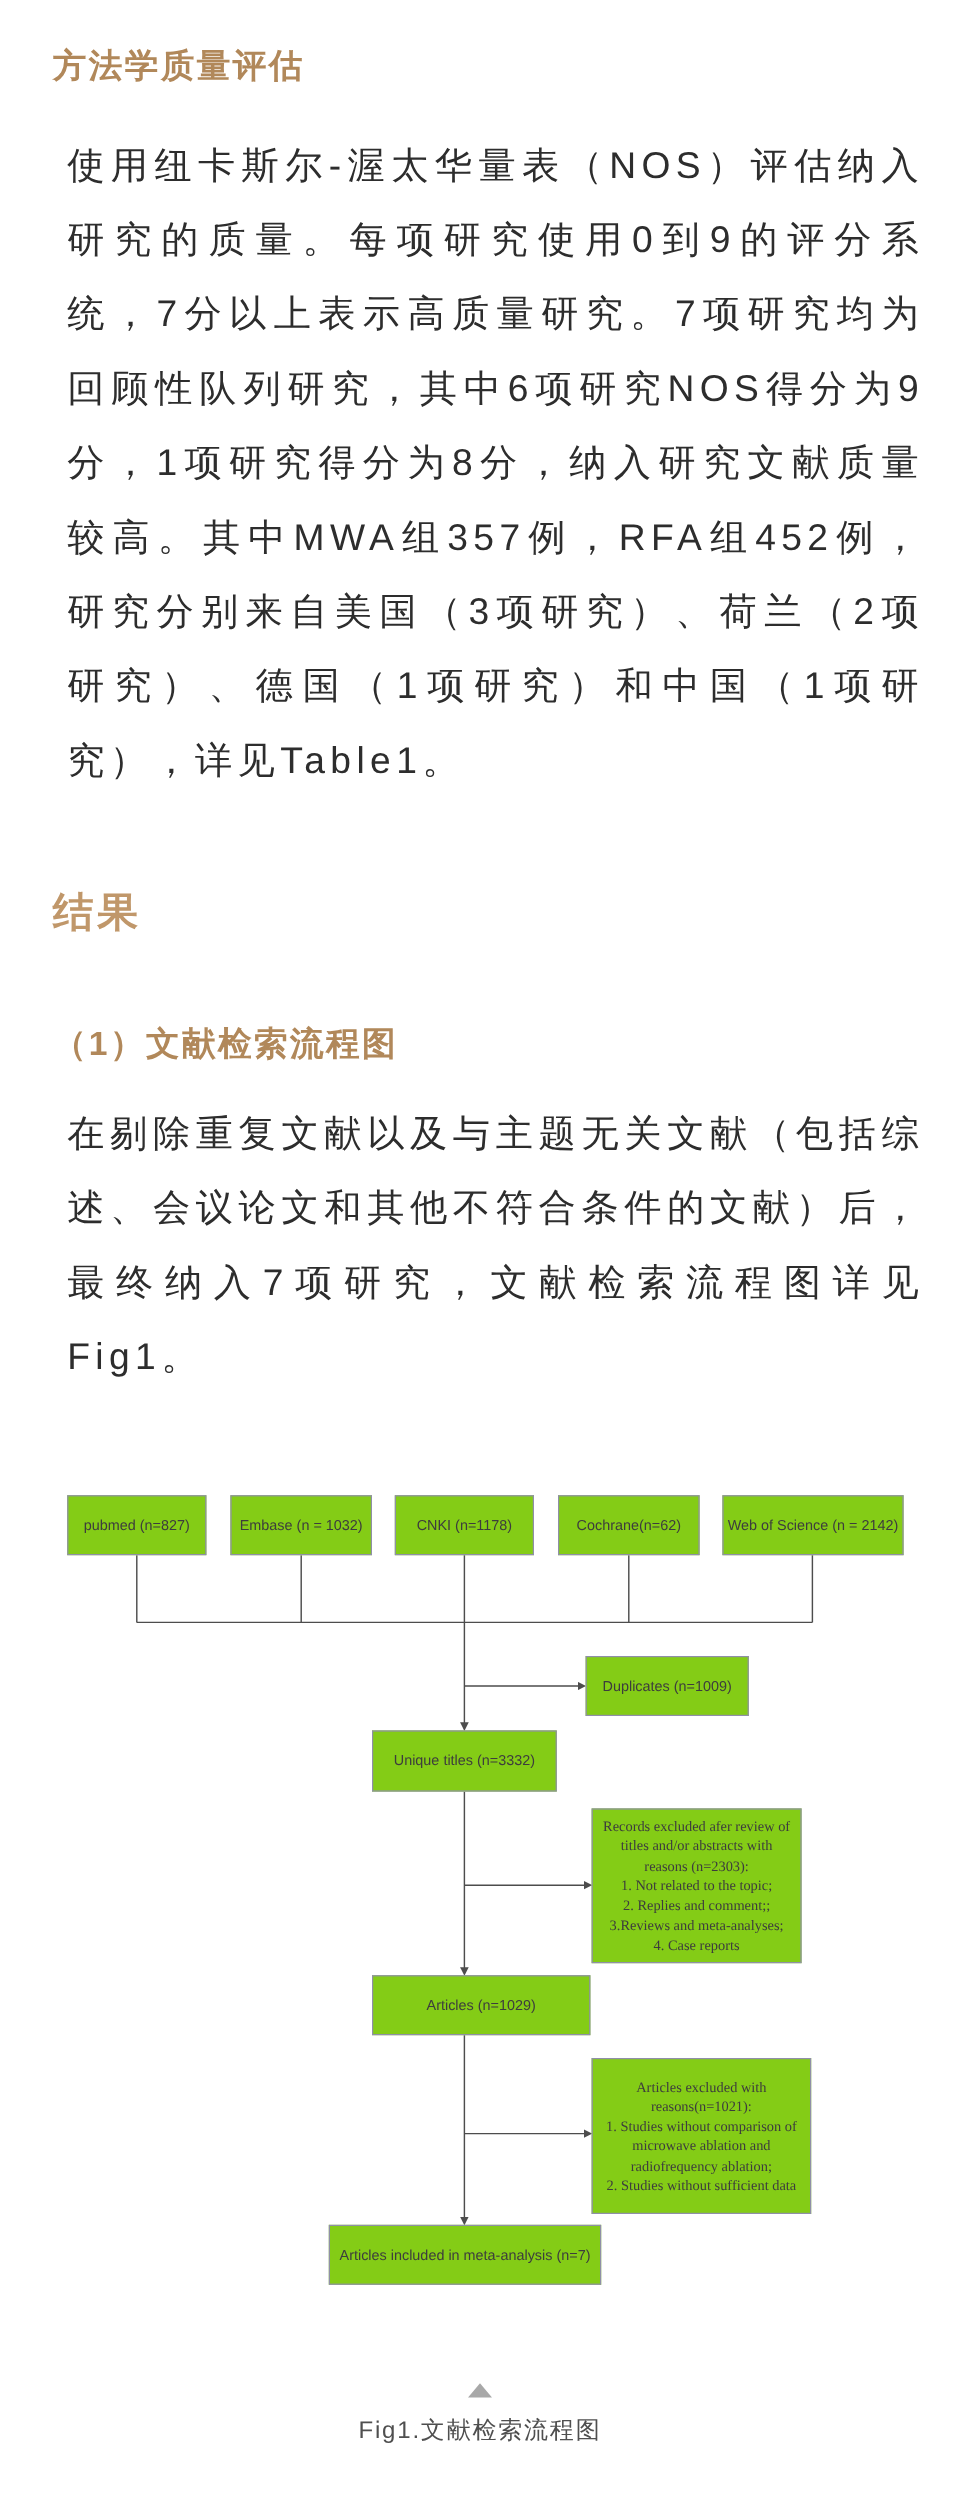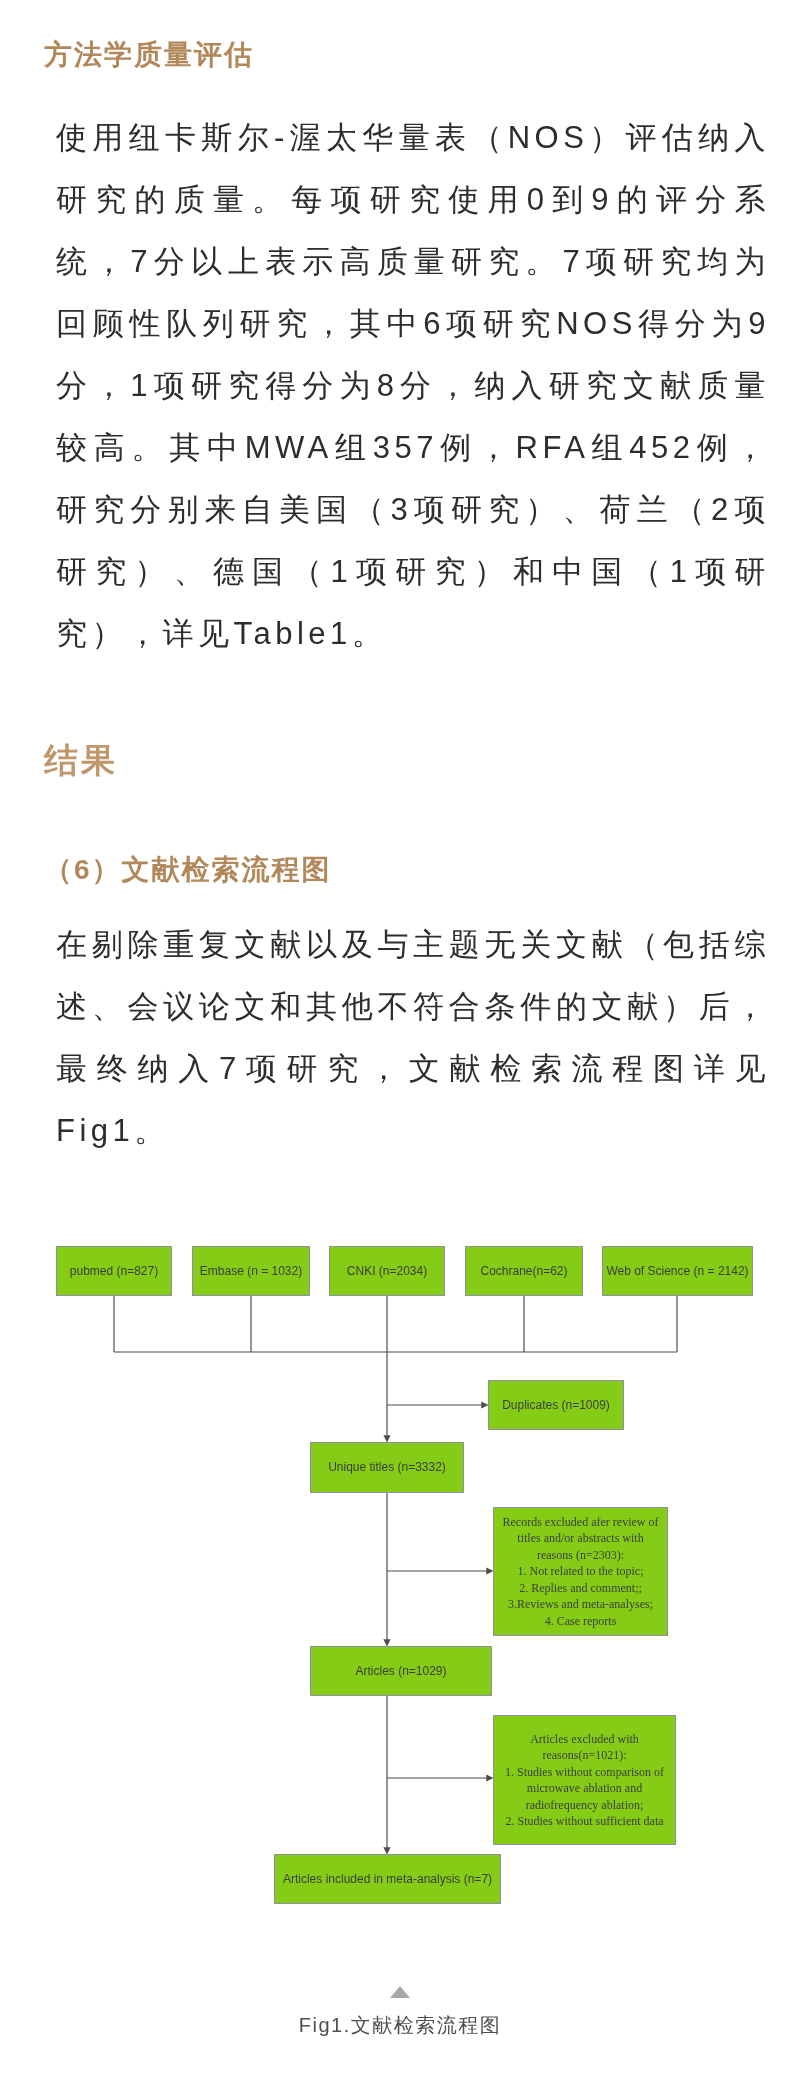--- a/index.html
+++ b/index.html
@@ -75,21 +75,21 @@
 <body>
 
 <div class="page">
 
   <h1 class="abs gold-heading" style="top:36px;">方法学质量评估</h1>
 
   <p class="abs para" style="top:95px;">使用纽卡斯尔-渥太华量表（NOS）评估纳入研究的质量。每项研究使用0到9的评分系统，7分以上表示高质量研究。7项研究均为回顾性队列研究，其中6项研究NOS得分为9分，1项研究得分为8分，纳入研究文献质量较高。其中MWA组357例，RFA组452例，研究分别来自美国（3项研究）、荷兰（2项研究）、德国（1项研究）和中国（1项研究），详见Table1。</p>
 
   <h2 class="abs serif-gold" style="top:738px;">结果</h2>
 
-  <h3 class="abs gold-heading" style="top:851px;">（6）文献检索流程图</h3>
+  <h3 class="abs gold-heading" style="top:851px;">（1）文献检索流程图</h3>
 
   <p class="abs para" style="top:902px;">在剔除重复文献以及与主题无关文献（包括综述、会议论文和其他不符合条件的文献）后，最终纳入7项研究，文献检索流程图详见Fig1。</p>
 
   <div class="abs flowchart">
 
     <svg class="connectors" viewBox="0 0 800 720">
       <defs>
         <marker id="arrow" viewBox="0 0 10 10" refX="1" refY="5" markerWidth="6" markerHeight="6" orient="auto-start-reverse">
           <path d="M0,0 L10,5 L0,10 z" fill="#4d4d4d"></path>
         </marker>
@@ -107,21 +107,21 @@
         <path d="M387 341 H487" marker-end="url(#arrow)"></path>
         <path d="M387 466 V618" marker-end="url(#arrow)"></path>
         <path d="M387 548 H487" marker-end="url(#arrow)"></path>
       </g>
     </svg>
 
     <div class="fbox" style="left:56px;top:16px;width:116px;height:50px;">pubmed (n=827)</div>
 
     <div class="fbox" style="left:192px;top:16px;width:118px;height:50px;">Embase (n = 1032)</div>
 
-    <div class="fbox" style="left:329px;top:16px;width:116px;height:50px;">CNKI (n=2034)</div>
+    <div class="fbox" style="left:329px;top:16px;width:116px;height:50px;">CNKI (n=1178)</div>
 
     <div class="fbox" style="left:465px;top:16px;width:118px;height:50px;">Cochrane(n=62)</div>
 
     <div class="fbox" style="left:602px;top:16px;width:151px;height:50px;">Web of Science (n = 2142)</div>
 
     <div class="fbox" style="left:488px;top:150px;width:136px;height:50px;">Duplicates (n=1009)</div>
 
     <div class="fbox" style="left:310px;top:212px;width:154px;height:51px;">Unique titles (n=3332)</div>
 
     <div class="fbox multiline" style="left:493px;top:277px;width:175px;height:129px;">Records excluded afer review of

